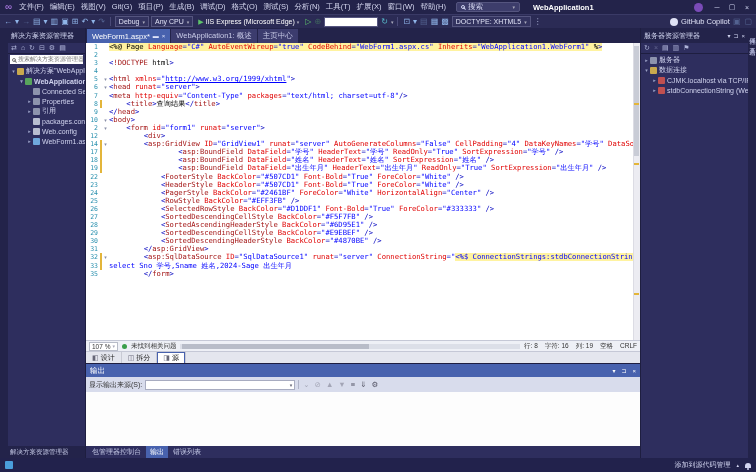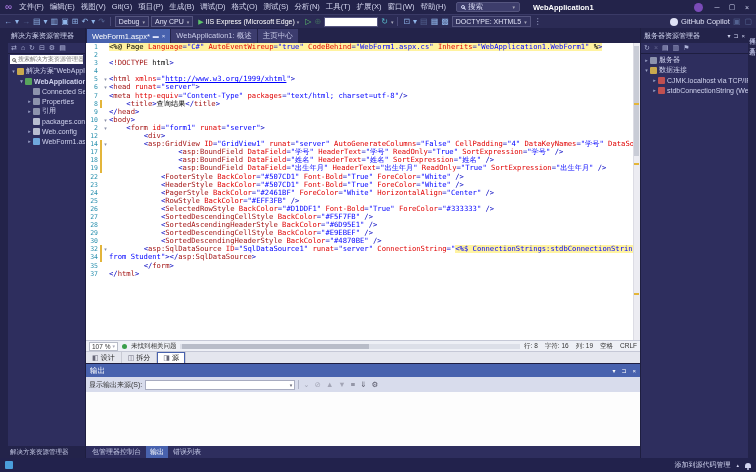--- a/index.html
+++ b/index.html
@@ -317,24 +317,24 @@
           <div class="cl"><span class="ln">19</span><span class="cb on"></span><span class="fd"></span><code>                <i class="d">&lt;</i><i class="t">asp:BoundField</i> <i class="a">DataField</i><i class="d">=</i><i class="s">"</i><i class="s">出生年月"</i> <i class="a">HeaderText</i><i class="d">=</i><i class="s">"</i><i class="s">出生年月"</i> <i class="a">ReadOnly</i><i class="d">=</i><i class="s">"</i><i class="s">True"</i> <i class="a">SortExpression</i><i class="d">=</i><i class="s">"</i><i class="s">出生年月"</i> <i class="d">/&gt;</i></code></div>
           <div class="cl"><span class="ln">22</span><span class="cb"></span><span class="fd"></span><code>            <i class="d">&lt;</i><i class="t">FooterStyle</i> <i class="a">BackColor</i><i class="d">=</i><i class="s">"</i><i class="s">#507CD1"</i> <i class="a">Font-Bold</i><i class="d">=</i><i class="s">"</i><i class="s">True"</i> <i class="a">ForeColor</i><i class="d">=</i><i class="s">"</i><i class="s">White"</i> <i class="d">/&gt;</i></code></div>
           <div class="cl"><span class="ln">23</span><span class="cb"></span><span class="fd"></span><code>            <i class="d">&lt;</i><i class="t">HeaderStyle</i> <i class="a">BackColor</i><i class="d">=</i><i class="s">"</i><i class="s">#507CD1"</i> <i class="a">Font-Bold</i><i class="d">=</i><i class="s">"</i><i class="s">True"</i> <i class="a">ForeColor</i><i class="d">=</i><i class="s">"</i><i class="s">White"</i> <i class="d">/&gt;</i></code></div>
           <div class="cl"><span class="ln">24</span><span class="cb"></span><span class="fd"></span><code>            <i class="d">&lt;</i><i class="t">PagerStyle</i> <i class="a">BackColor</i><i class="d">=</i><i class="s">"</i><i class="s">#2461BF"</i> <i class="a">ForeColor</i><i class="d">=</i><i class="s">"</i><i class="s">White"</i> <i class="a">HorizontalAlign</i><i class="d">=</i><i class="s">"</i><i class="s">Center"</i> <i class="d">/&gt;</i></code></div>
           <div class="cl"><span class="ln">25</span><span class="cb"></span><span class="fd"></span><code>            <i class="d">&lt;</i><i class="t">RowStyle</i> <i class="a">BackColor</i><i class="d">=</i><i class="s">"</i><i class="s">#EFF3FB"</i> <i class="d">/&gt;</i></code></div>
           <div class="cl"><span class="ln">26</span><span class="cb"></span><span class="fd"></span><code>            <i class="d">&lt;</i><i class="t">SelectedRowStyle</i> <i class="a">BackColor</i><i class="d">=</i><i class="s">"</i><i class="s">#D1DDF1"</i> <i class="a">Font-Bold</i><i class="d">=</i><i class="s">"</i><i class="s">True"</i> <i class="a">ForeColor</i><i class="d">=</i><i class="s">"</i><i class="s">#333333"</i> <i class="d">/&gt;</i></code></div>
           <div class="cl"><span class="ln">27</span><span class="cb"></span><span class="fd"></span><code>            <i class="d">&lt;</i><i class="t">SortedDescendingCellStyle</i> <i class="a">BackColor</i><i class="d">=</i><i class="s">"</i><i class="s">#F5F7FB"</i> <i class="d">/&gt;</i></code></div>
           <div class="cl"><span class="ln">28</span><span class="cb"></span><span class="fd"></span><code>            <i class="d">&lt;</i><i class="t">SortedAscendingHeaderStyle</i> <i class="a">BackColor</i><i class="d">=</i><i class="s">"</i><i class="s">#6D95E1"</i> <i class="d">/&gt;</i></code></div>
           <div class="cl"><span class="ln">29</span><span class="cb"></span><span class="fd"></span><code>            <i class="d">&lt;</i><i class="t">SortedDescendingCellStyle</i> <i class="a">BackColor</i><i class="d">=</i><i class="s">"</i><i class="s">#E9EBEF"</i> <i class="d">/&gt;</i></code></div>
           <div class="cl"><span class="ln">30</span><span class="cb"></span><span class="fd"></span><code>            <i class="d">&lt;</i><i class="t">SortedDescendingHeaderStyle</i> <i class="a">BackColor</i><i class="d">=</i><i class="s">"</i><i class="s">#4870BE"</i> <i class="d">/&gt;</i></code></div>
+          <div class="cl"><span class="ln">31</span><span class="cb"></span><span class="fd"></span><code>        <i class="d">&lt;/</i><i class="t">asp:GridView</i><i class="d">&gt;</i></code></div>
           <div class="cl"><span class="ln">32</span><span class="cb on"></span><span class="fd">▾</span><code>        <i class="d">&lt;</i><i class="t">asp:SqlDataSource</i> <i class="a">ID</i><i class="d">=</i><i class="s">"</i><i class="s">SqlDataSource1"</i> <i class="a">runat</i><i class="d">=</i><i class="s">"</i><i class="s">server"</i> <i class="a">ConnectionString</i><i class="d">=</i><i class="s">"</i><i class="s"><i class="y">&lt;%$ ConnectionStrings:stdbConnectionString %&gt;</i>"</i>  <i class="s"></i></code></div>
-          <div class="cl"><span class="ln">34</span><span class="cb on"></span><span class="fd"></span><code><i class="s">from Student"</i><i class="d">&gt;</i><i class="d">&lt;/</i><i class="t">asp:SqlDataSource</i><i class="d">&gt;</i></code></div>
+          <div class="cl"><span class="ln">33</span><span class="cb on"></span><span class="fd"></span><code><i class="s">select Sno 学号,Sname 姓名,2024-Sage 出生年月</i></code></div>
           <div class="cl"><span class="ln">35</span><span class="cb"></span><span class="fd"></span><code>        <i class="d">&lt;/</i><i class="t">form</i><i class="d">&gt;</i></code></div>
-          <div class="cl"><span class="ln">37</span><span class="cb"></span><span class="fd"></span><code><i class="d">&lt;/</i><i class="t">html</i><i class="d">&gt;</i></code></div>
         </div>
       <div id="edscroll">
         <div id="edthumb"></div>
         <div class="edmark" style="top:60px"></div>
         <div class="edmark" style="top:120px"></div>
         <div class="edmark" style="top:250px"></div>
       </div>
     </div>
 
     <div id="edstatus">

